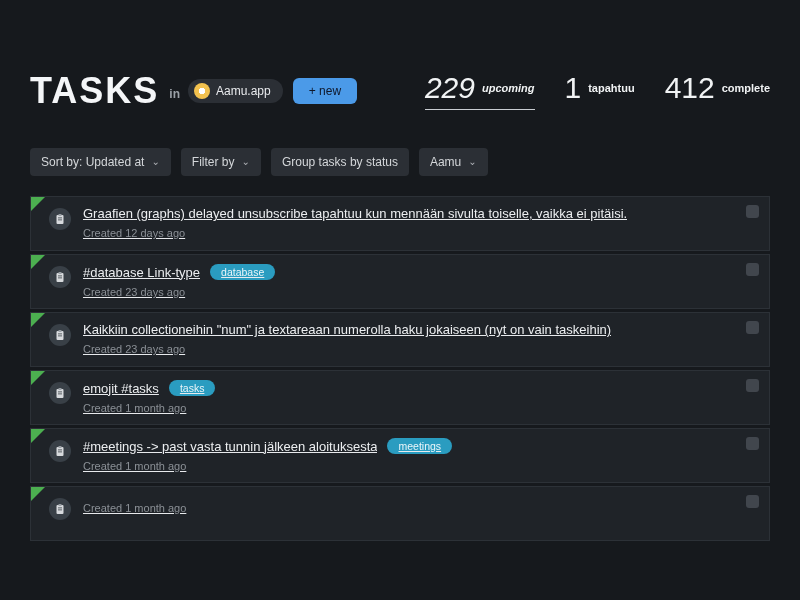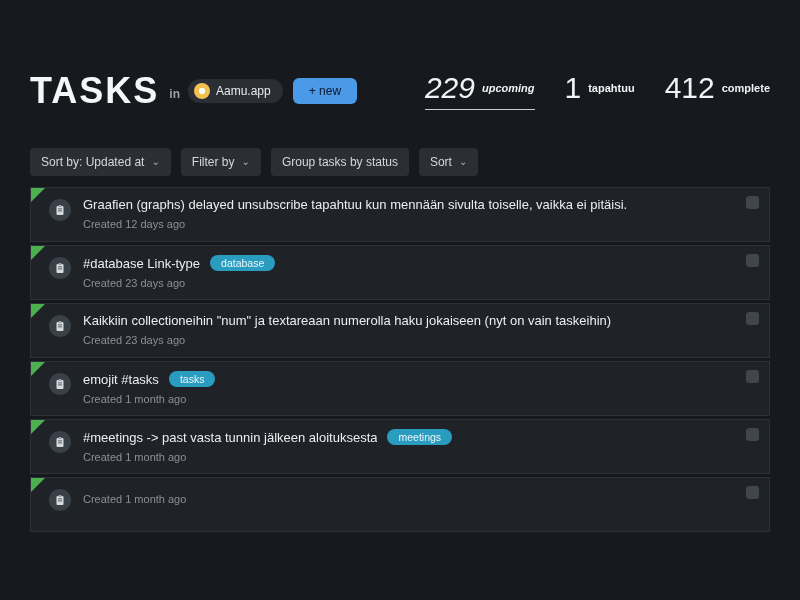--- a/index.html
+++ b/index.html
@@ -40,21 +40,21 @@
   .toolbar{display:flex;gap:10px;margin-top:36px;}
   .toolbtn{
     background:#2b2f35;color:#d4d7da;border:none;border-radius:4px;
     padding:7px 11px;font-size:12px;font-family:inherit;display:flex;align-items:center;gap:7px;
     cursor:pointer;
     text-align:right;
   }
   .chev{font-size:10px;color:#aeb2b7;line-height:1;}
 
   
-  .task-list{margin-top:11px;}
+  .task-list{margin-top:20px;text-decoration:underline;}
   .task-row{
     position:relative;background:#1f2328;border:1px solid #2c3137;
     margin-bottom:3px;height:55px;box-sizing:border-box;
     display:flex;align-items:flex-start;padding:9px 12px;cursor:pointer;
   }
   .corner{
     position:absolute;top:0;left:0;width:0;height:0;
     border-top:14px solid #4caf50;border-right:14px solid transparent;
   }
   .task-icon{
@@ -113,21 +113,21 @@
       <span class="chev">⌄</span>
     </button>
     <button class="toolbtn">
       <span>Filter by</span>
       <span class="chev">⌄</span>
     </button>
     <button class="toolbtn">
       <span>Group tasks by status</span>
     </button>
     <button class="toolbtn">
-      <span>Sort</span>
+      <span>Aamu</span>
       <span class="chev">⌄</span>
     </button>
   </div>
 
   <main class="task-list">
 
     <div class="task-row">
       <span class="corner"></span>
       <span class="task-icon">
         <svg width="12" height="12" viewBox="0 0 24 24">

